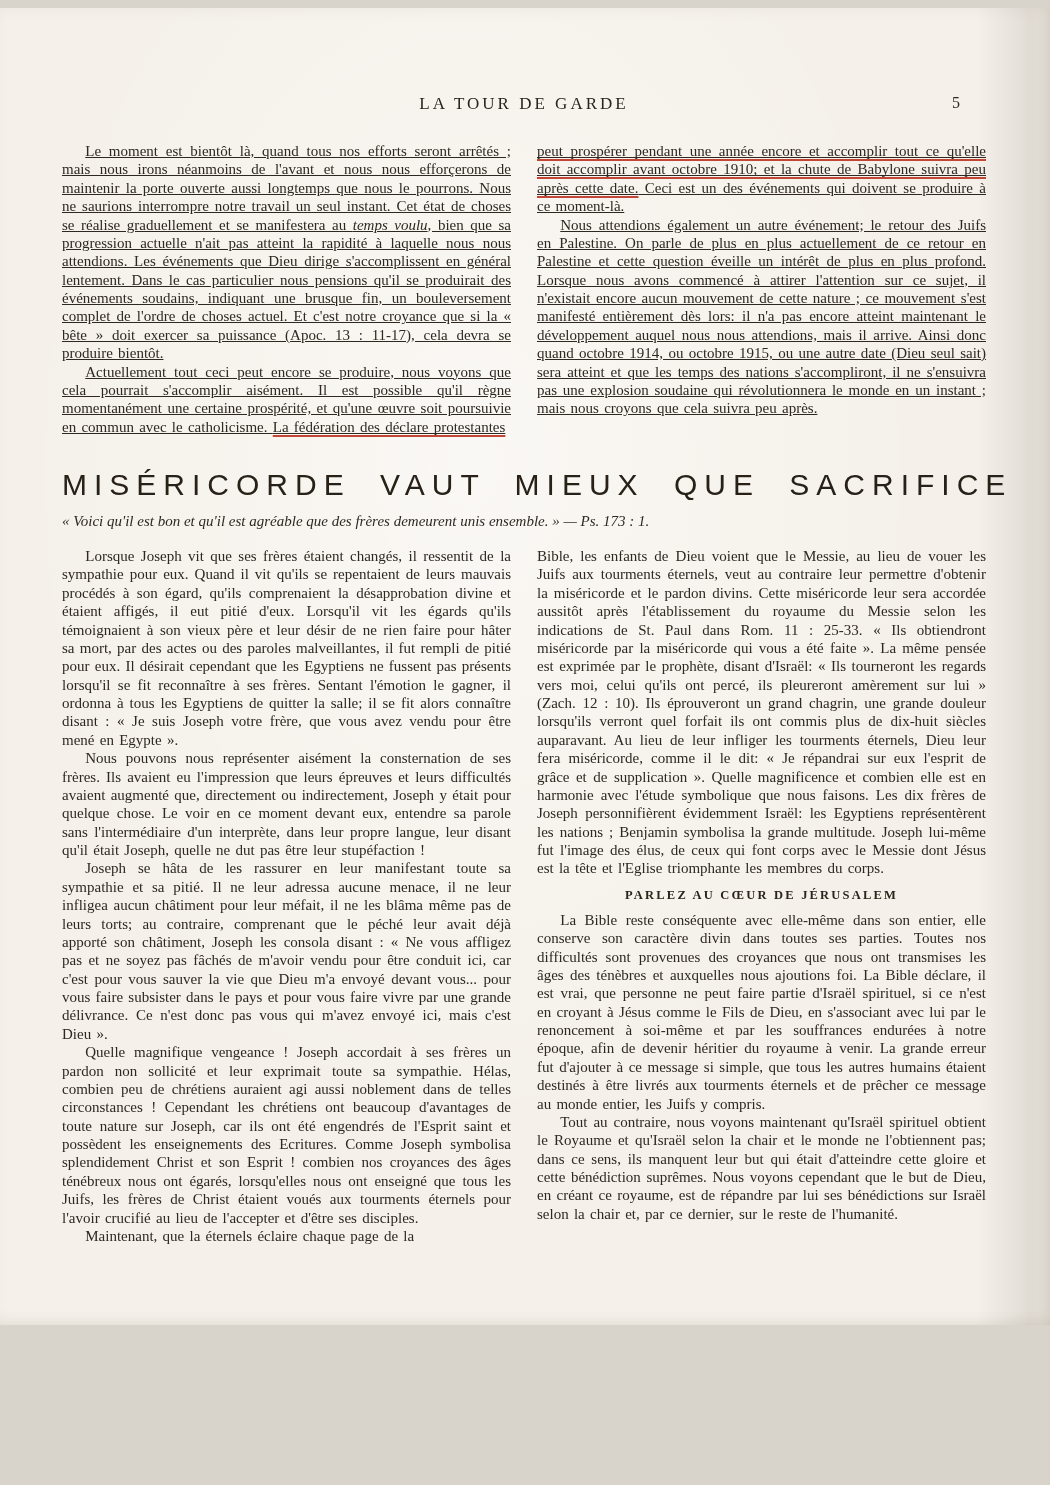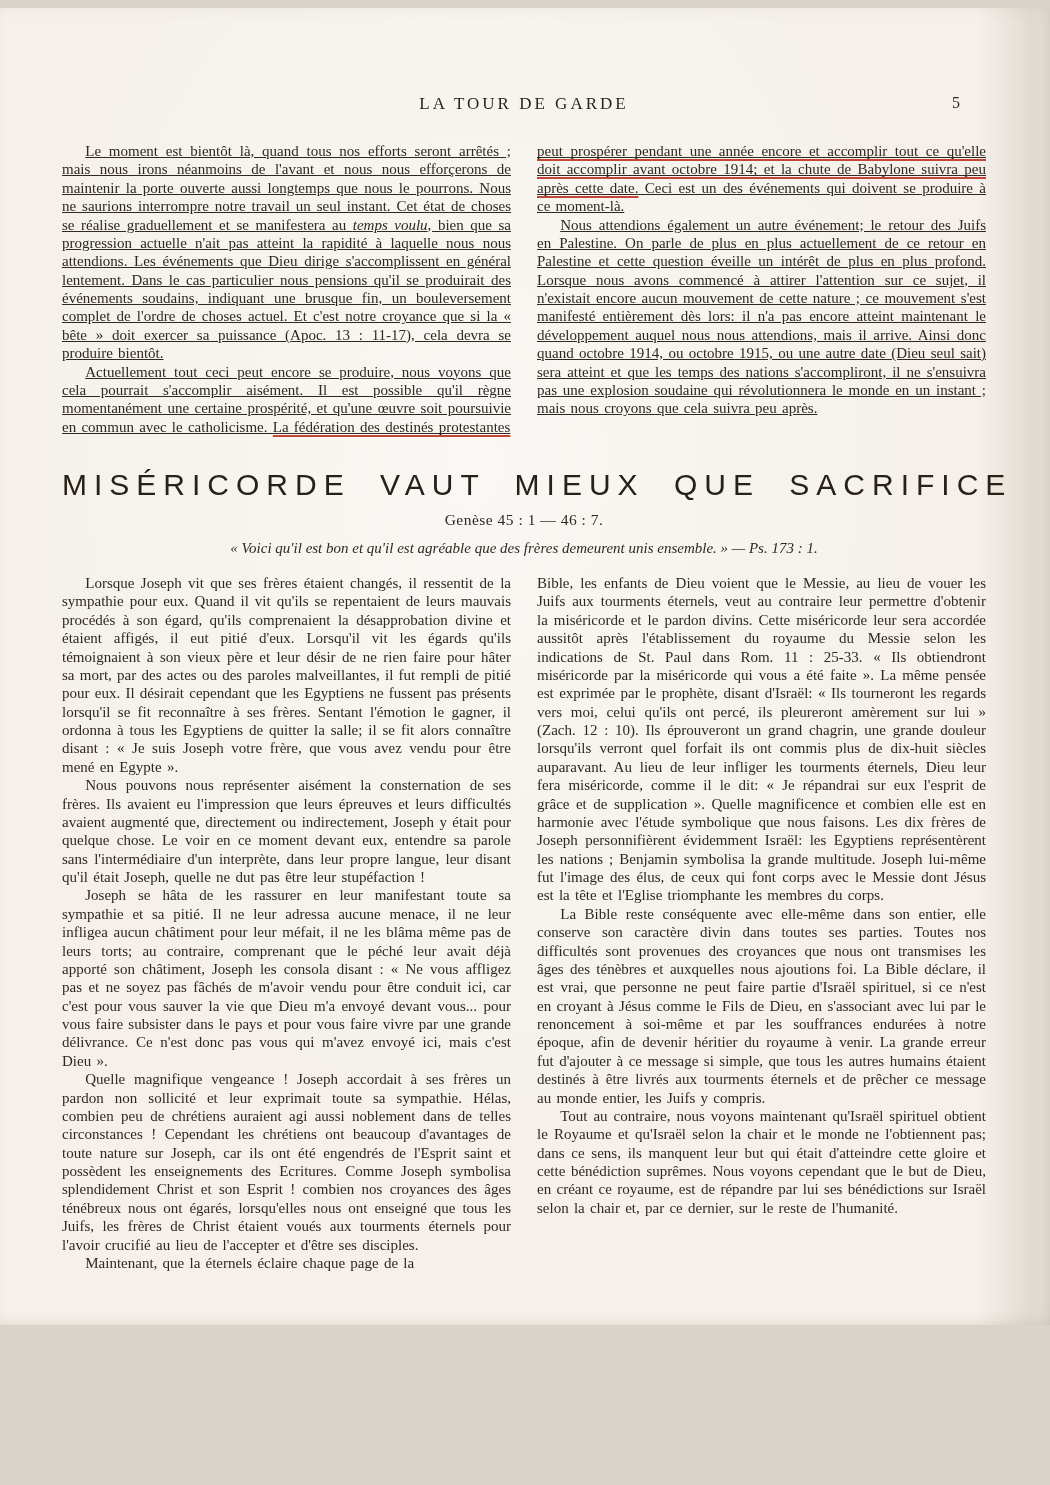--- a/index.html
+++ b/index.html
@@ -22,21 +22,21 @@
   .journal-title { font-size:17px; letter-spacing:3px; color:#2a2419; }
   .page-number { position:absolute; right:26px; top:0; font-size:16px; }
 
   .two-col { display:flex; gap:26px; }
   .col { flex:1 1 0; min-width:0; text-align:justify; }
   .para { margin:0; font-size:15px; line-height:1.225; word-spacing:1.5px; }
   .para.indent { text-indent:1.55em; }
 
   .intro { margin-top:24px;text-decoration:underline; }
 
-  .article-head { text-align:center; margin-top:32px; }
+  .article-head { text-align:left; margin-top:32px; }
   .article-title {
     margin:0;
     font-family:"Liberation Sans","DejaVu Sans",sans-serif;
     font-weight:400;
     font-size:30px;
     letter-spacing:7px;
     word-spacing:14px;
     color:#272118;
     white-space:nowrap;
   }
@@ -70,46 +70,46 @@
   <div class="content">
 
     <header class="masthead">
       <span class="journal-title">LA TOUR DE GARDE</span>
       <span class="page-number">5</span>
     </header>
 
     <section class="two-col intro">
       <div class="col">
           <p class="para indent"><span>Le moment est bientôt là, quand tous nos efforts seront arrêtés ; mais nous irons néanmoins de l'avant et nous nous efforçerons de maintenir la porte ouverte aussi longtemps que nous le pourrons. Nous ne saurions interrompre notre travail un seul instant. Cet état de choses se réalise graduellement et se manifestera au </span><span class="italic">temps voulu</span><span>, bien que sa progression actuelle n'ait pas atteint la rapidité à laquelle nous nous attendions. Les événements que Dieu dirige s'accomplissent en général lentement. Dans le cas particulier nous pensions qu'il se produirait des événements soudains, indiquant une brusque fin, un bouleversement complet de l'ordre de choses actuel. Et c'est notre croyance que si la « bête » doit exercer sa puissance (Apoc. 13 : 11-17), cela devra se produire bientôt.</span></p>
-          <p class="para indent"><span>Actuellement tout ceci peut encore se produire, nous voyons que cela pourrait s'accomplir aisément. Il est possible qu'il règne momentanément une certaine prospérité, et qu'une œuvre soit poursuivie en commun avec le catholicisme. </span><span class="red-underline">La fédération des destinés protestantes</span></p>
+          <p class="para indent"><span>Actuellement tout ceci peut encore se produire, nous voyons que cela pourrait s'accomplir aisément. Il est possible qu'il règne momentanément une certaine prospérité, et qu'une œuvre soit poursuivie en commun avec le catholicisme. </span><span class="red-underline">La fédération des déclare protestantes</span></p>
         </div>
       <div class="col">
-          <p class="para"><span class="red-underline">peut prospérer pendant une année encore et accomplir tout ce qu'elle doit accomplir avant octobre 1914; et la chute de Babylone suivra peu après cette date.</span><span> Ceci est un des événements qui doivent se produire à ce moment-là.</span></p>
+          <p class="para"><span class="red-underline">peut prospérer pendant une année encore et accomplir tout ce qu'elle doit accomplir avant octobre 1910; et la chute de Babylone suivra peu après cette date.</span><span> Ceci est un des événements qui doivent se produire à ce moment-là.</span></p>
           <p class="para indent"><span>Nous attendions également un autre événement; le retour des Juifs en Palestine. On parle de plus en plus actuellement de ce retour en Palestine et cette question éveille un intérêt de plus en plus profond. Lorsque nous avons commencé à attirer l'attention sur ce sujet, il n'existait encore aucun mouvement de cette nature ; ce mouvement s'est manifesté entièrement dès lors: il n'a pas encore atteint maintenant le développement auquel nous nous attendions, mais il arrive. Ainsi donc quand octobre 1914, ou octobre 1915, ou une autre date (Dieu seul sait) sera atteint et que les temps des nations s'accompliront, il ne s'ensuivra pas une explosion soudaine qui révolutionnera le monde en un instant ; mais nous croyons que cela suivra peu après.</span></p>
         </div>
     </section>
 
     <section class="article-head">
       <h1 class="article-title">MISÉRICORDE VAUT MIEUX QUE SACRIFICE</h1>
-      <div class="scripture-ref">Genèse 45 : 1 — 46 : 7.</div>
       <div class="epigraph">« Voici qu'il est bon et qu'il est agréable que des frères demeurent unis ensemble. » — Ps. 173 : 1.</div>
     </section>
 
     <section class="two-col article-body">
       <div class="col">
           <p class="para indent"><span>Lorsque Joseph vit que ses frères étaient changés, il ressentit de la sympathie pour eux. Quand il vit qu'ils se repentaient de leurs mauvais procédés à son égard, qu'ils comprenaient la désapprobation divine et étaient affigés, il eut pitié d'eux. Lorsqu'il vit les égards qu'ils témoignaient à son vieux père et leur désir de ne rien faire pour hâter sa mort, par des actes ou des paroles malveillantes, il fut rempli de pitié pour eux. Il désirait cependant que les Egyptiens ne fussent pas présents lorsqu'il se fit reconnaître à ses frères. Sentant l'émotion le gagner, il ordonna à tous les Egyptiens de quitter la salle; il se fit alors connaître disant : « Je suis Joseph votre frère, que vous avez vendu pour être mené en Egypte ».</span></p>
           <p class="para indent"><span>Nous pouvons nous représenter aisément la consternation de ses frères. Ils avaient eu l'impression que leurs épreuves et leurs difficultés avaient augmenté que, directement ou indirectement, Joseph y était pour quelque chose. Le voir en ce moment devant eux, entendre sa parole sans l'intermédiaire d'un interprète, dans leur propre langue, leur disant qu'il était Joseph, quelle ne dut pas être leur stupéfaction !</span></p>
           <p class="para indent"><span>Joseph se hâta de les rassurer en leur manifestant toute sa sympathie et sa pitié. Il ne leur adressa aucune menace, il ne leur infligea aucun châtiment pour leur méfait, il ne les blâma même pas de leurs torts; au contraire, comprenant que le péché leur avait déjà apporté son châtiment, Joseph les consola disant : « Ne vous affligez pas et ne soyez pas fâchés de m'avoir vendu pour être conduit ici, car c'est pour vous sauver la vie que Dieu m'a envoyé devant vous... pour vous faire subsister dans le pays et pour vous faire vivre par une grande délivrance. Ce n'est donc pas vous qui m'avez envoyé ici, mais c'est Dieu ».</span></p>
           <p class="para indent"><span>Quelle magnifique vengeance ! Joseph accordait à ses frères un pardon non sollicité et leur exprimait toute sa sympathie. Hélas, combien peu de chrétiens auraient agi aussi noblement dans de telles circonstances ! Cependant les chrétiens ont beaucoup d'avantages de toute nature sur Joseph, car ils ont été engendrés de l'Esprit saint et possèdent les enseignements des Ecritures. Comme Joseph symbolisa splendidement Christ et son Esprit ! combien nos croyances des âges ténébreux nous ont égarés, lorsqu'elles nous ont enseigné que tous les Juifs, les frères de Christ étaient voués aux tourments éternels pour l'avoir crucifié au lieu de l'accepter et d'être ses disciples.</span></p>
           <p class="para indent"><span>Maintenant, que la éternels éclaire chaque page de la</span></p>
         </div>
       <div class="col">
         <div>
             <p class="para"><span>Bible, les enfants de Dieu voient que le Messie, au lieu de vouer les Juifs aux tourments éternels, veut au contraire leur permettre d'obtenir la miséricorde et le pardon divins. Cette miséricorde leur sera accordée aussitôt après l'établissement du royaume du Messie selon les indications de St. Paul dans Rom. 11 : 25-33. « Ils obtiendront miséricorde par la miséricorde qui vous a été faite ». La même pensée est exprimée par le prophète, disant d'Israël: « Ils tourneront les regards vers moi, celui qu'ils ont percé, ils pleureront amèrement sur lui » (Zach. 12 : 10). Ils éprouveront un grand chagrin, une grande douleur lorsqu'ils verront quel forfait ils ont commis plus de dix-huit siècles auparavant. Au lieu de leur infliger les tourments éternels, Dieu leur fera miséricorde, comme il le dit: « Je répandrai sur eux l'esprit de grâce et de supplication ». Quelle magnificence et combien elle est en harmonie avec l'étude symbolique que nous faisons. Les dix frères de Joseph personnifièrent évidemment Israël: les Egyptiens représentèrent les nations ; Benjamin symbolisa la grande multitude. Joseph lui-même fut l'image des élus, de ceux qui font corps avec le Messie dont Jésus est la tête et l'Eglise triomphante les membres du corps.</span></p>
           </div>
+        <h2 class="subheading">PARLEZ AU CŒUR DE JÉRUSALEM</h2>
         <div>
             <p class="para indent"><span>La Bible reste conséquente avec elle-même dans son entier, elle conserve son caractère divin dans toutes ses parties. Toutes nos difficultés sont provenues des croyances que nous ont transmises les âges des ténèbres et auxquelles nous ajoutions foi. La Bible déclare, il est vrai, que personne ne peut faire partie d'Israël spirituel, si ce n'est en croyant à Jésus comme le Fils de Dieu, en s'associant avec lui par le renoncement à soi-même et par les souffrances endurées à notre époque, afin de devenir héritier du royaume à venir. La grande erreur fut d'ajouter à ce message si simple, que tous les autres humains étaient destinés à être livrés aux tourments éternels et de prêcher ce message au monde entier, les Juifs y compris.</span></p>
             <p class="para indent"><span>Tout au contraire, nous voyons maintenant qu'Israël spirituel obtient le Royaume et qu'Israël selon la chair et le monde ne l'obtiennent pas; dans ce sens, ils manquent leur but qui était d'atteindre cette gloire et cette bénédiction suprêmes. Nous voyons cependant que le but de Dieu, en créant ce royaume, est de répandre par lui ses bénédictions sur Israël selon la chair et, par ce dernier, sur le reste de l'humanité.</span></p>
           </div>
       </div>
     </section>
 
   </div>
 </div>
 

